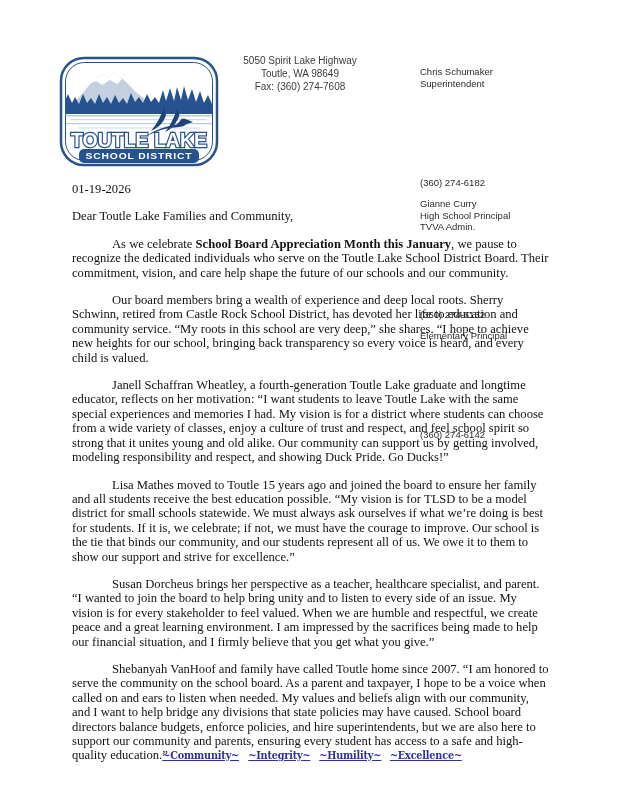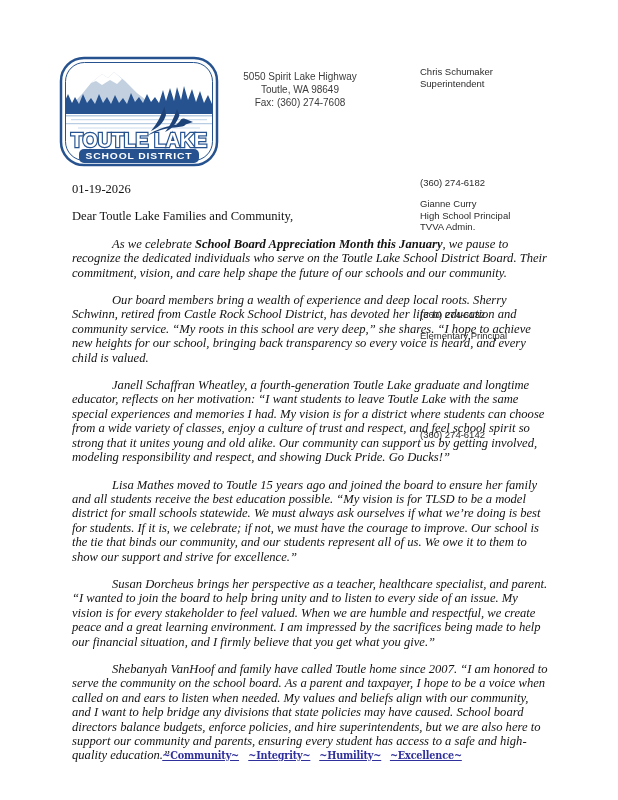--- a/index.html
+++ b/index.html
@@ -3,35 +3,35 @@
 <meta charset="utf-8">
 <style>
   html,body{margin:0;padding:0;background:#e8e8e8;}
   .page{
     position:relative;width:618px;height:800px;margin:0 auto;background:#ffffff;
     overflow:hidden;font-family:"Liberation Serif", serif;color:#121212;
   }
   
   .logo{position:absolute;left:58px;top:55px;width:162px;height:113px;}
   .address{
-    position:absolute;left:203px;top:70px;width:194px;text-align:center;
+    position:absolute;left:203px;top:54px;width:194px;text-align:center;
     font-family:"Liberation Sans", sans-serif;font-size:10px;line-height:13px;color:#3c3c3c;
   }
   .contacts{
     position:absolute;left:420px;top:66px;width:200px;
     font-family:"Liberation Sans", sans-serif;font-size:9.5px;line-height:11.5px;color:#2b2b2b;
   }
   .contact{margin-bottom:10px;}
   .contact-row{display:flex;align-items:flex-start;flex-direction:column;}
   .contact-titles{width:99px;flex:0 0 99px;}
   .contact-phone{white-space:nowrap;}
   
   .letter-body{position:absolute;left:72px;top:182px;width:478px;font-size:12.6px;line-height:14.4px;}
   .letter-body p{margin:0 0 13px 0;}
-  .para{text-indent:40px;font-style:italic;}
+  .para{text-indent:40px;}
   .para strong{font-weight:bold;}
   
   .values-footer{
     position:absolute;left:62px;top:749px;width:500px;display:flex;justify-content:center;
     font-family:"DejaVu Serif", serif;font-weight:bold;font-size:11px;color:#30309c;
   }
   .values-footer span{display:inline-block;text-decoration:underline;transform:scaleX(.88);letter-spacing:-.2px;}
 </style>
 </head>
 <body>

